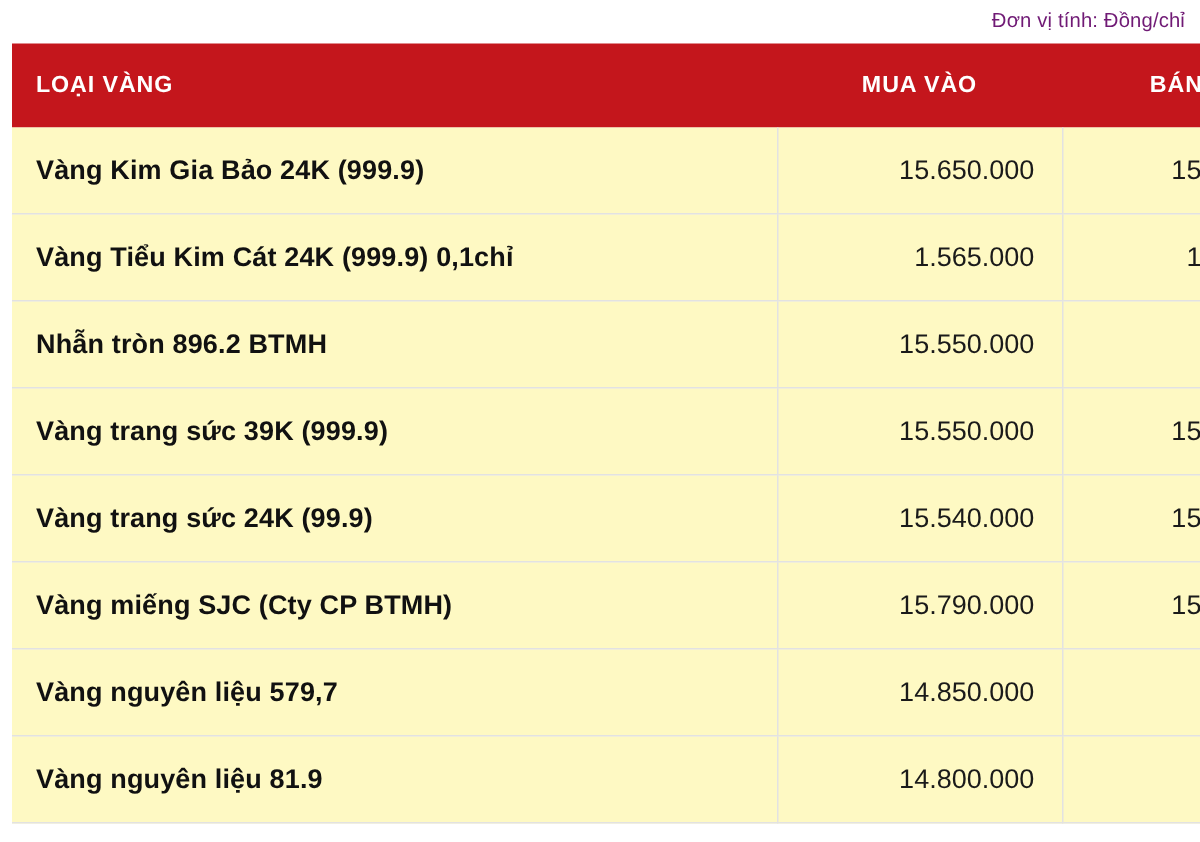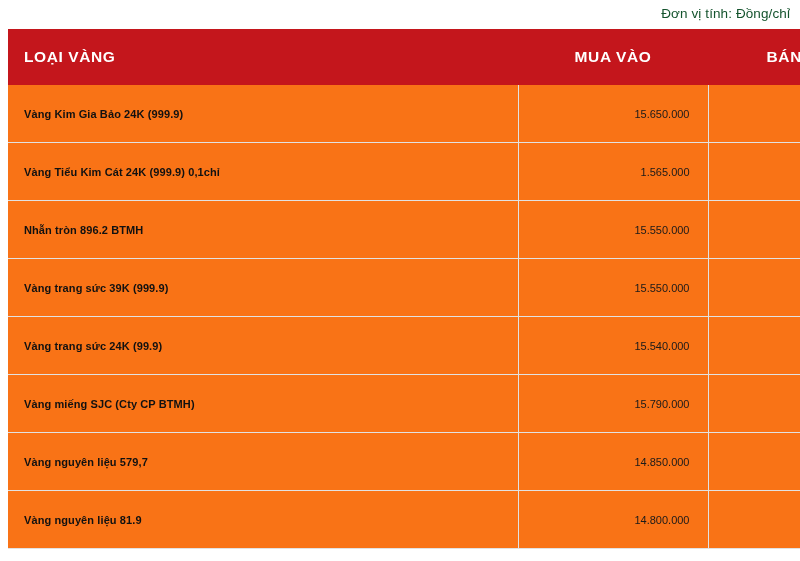--- a/index.html
+++ b/index.html
@@ -17,21 +17,21 @@
   .page {
     width: 800px;
     height: 561px;
     box-sizing: border-box;
     padding: 0;
     position: relative;
   }
   .unit-note {
     text-align: right;
     font-size: 13.5px;
-    color: #14532d;
+    color: #701a75;
     padding: 6px 10px 8px 0;
     font-weight: 400;
     letter-spacing: 0.1px;
   }
   table.gold-table {
     width: 785px;
     margin: 0 auto 0 8px;
     border-collapse: collapse;
     table-layout: fixed;
   }
@@ -53,24 +53,24 @@
   th.col-buy {
     text-align: center;
     width: 158px;
   }
   th.col-sell {
     text-align: center;
     width: 149px;
   }
   table.gold-table tbody td {
     height: 57px;
-    font-size: 11px;
+    font-size: 18px;
     border-bottom: 1px solid #e2e2e2;
     vertical-align: middle;
-    background: #f97316;
+    background: #fef9c3;
   }
   td.type-cell {
     text-align: left;
     padding: 0 16px;
     font-weight: bold;
     color: #111111;
     border-right: 1px solid #e2e2e2;
     letter-spacing: 0.1px;
   }
   td.price-cell {

